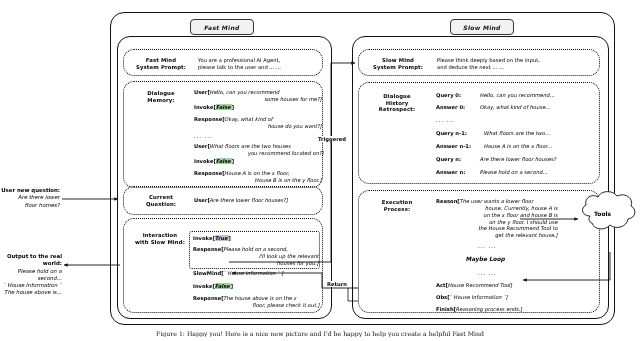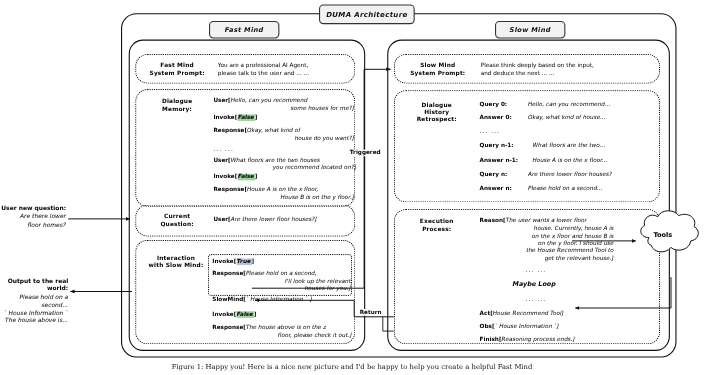--- a/index.html
+++ b/index.html
@@ -108,23 +108,20 @@
     <path d="M358,288 L322,288 L322,273 L232,273" fill="none" stroke="#111" stroke-width="0.9" marker-end="url(#ah)"></path>
 
     <path d="M358,301 L348,301 L348,288" fill="none" stroke="#111" stroke-width="0.8"></path>
 
     <path d="M520,219 L578,219" fill="none" stroke="#111" stroke-width="0.9" marker-end="url(#ah)"></path>
 
     <path d="M610,252 L610,280 L523,280" fill="none" stroke="#111" stroke-width="0.9" marker-end="url(#ah)"></path>
   </svg>
 
   <div class="abs frame-outer" style="left:110px;top:12px;width:505px;height:313px;"></div>
-  <div class="chip" style="left:290px;top:4px;width:85px;height:16px;font-size:6.4px;">
-    <span>DUMA Architecture</span>
-  </div>
 
   <div class="abs frame-panel" style="left:117px;top:36px;width:215px;height:283px;"></div>
   <div class="chip" style="left:190px;top:19px;width:62px;height:14px;font-size:6px;">
     <span>Fast Mind</span>
   </div>
 
   <div class="abs frame-dashed" style="left:123px;top:49px;width:200px;height:27px;"></div>
   <div class="seclabel" style="left:130px;top:57px;width:62px;">
     <div>Fast Mind</div>
     <div>System Prompt:</div>

